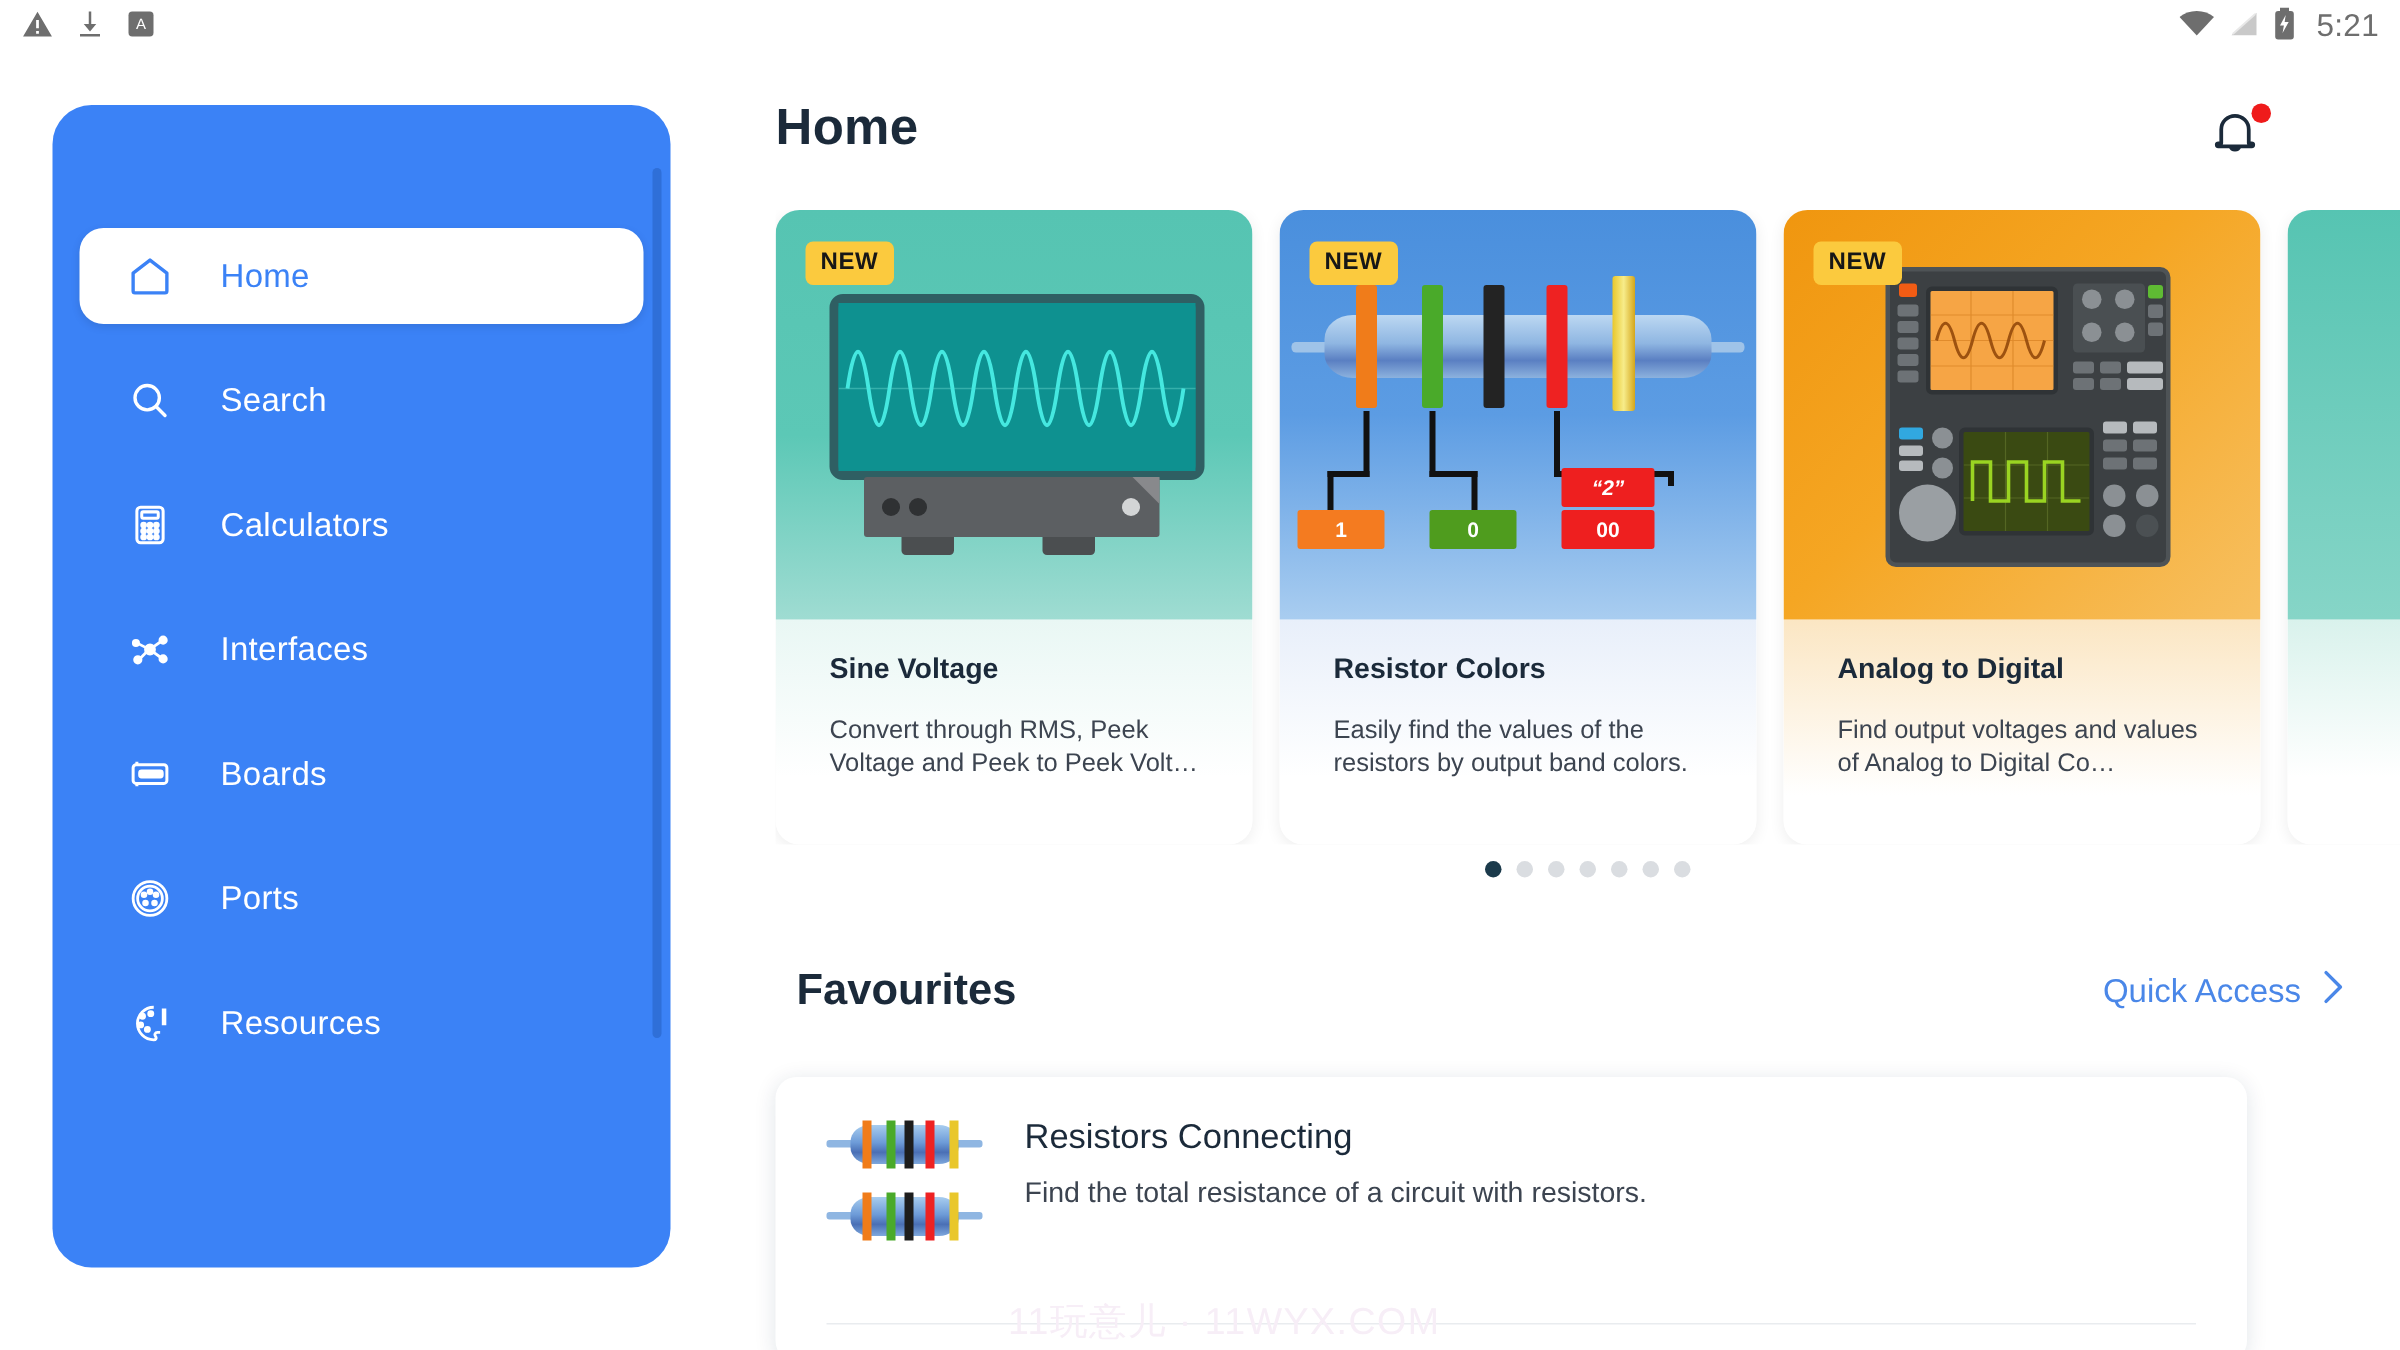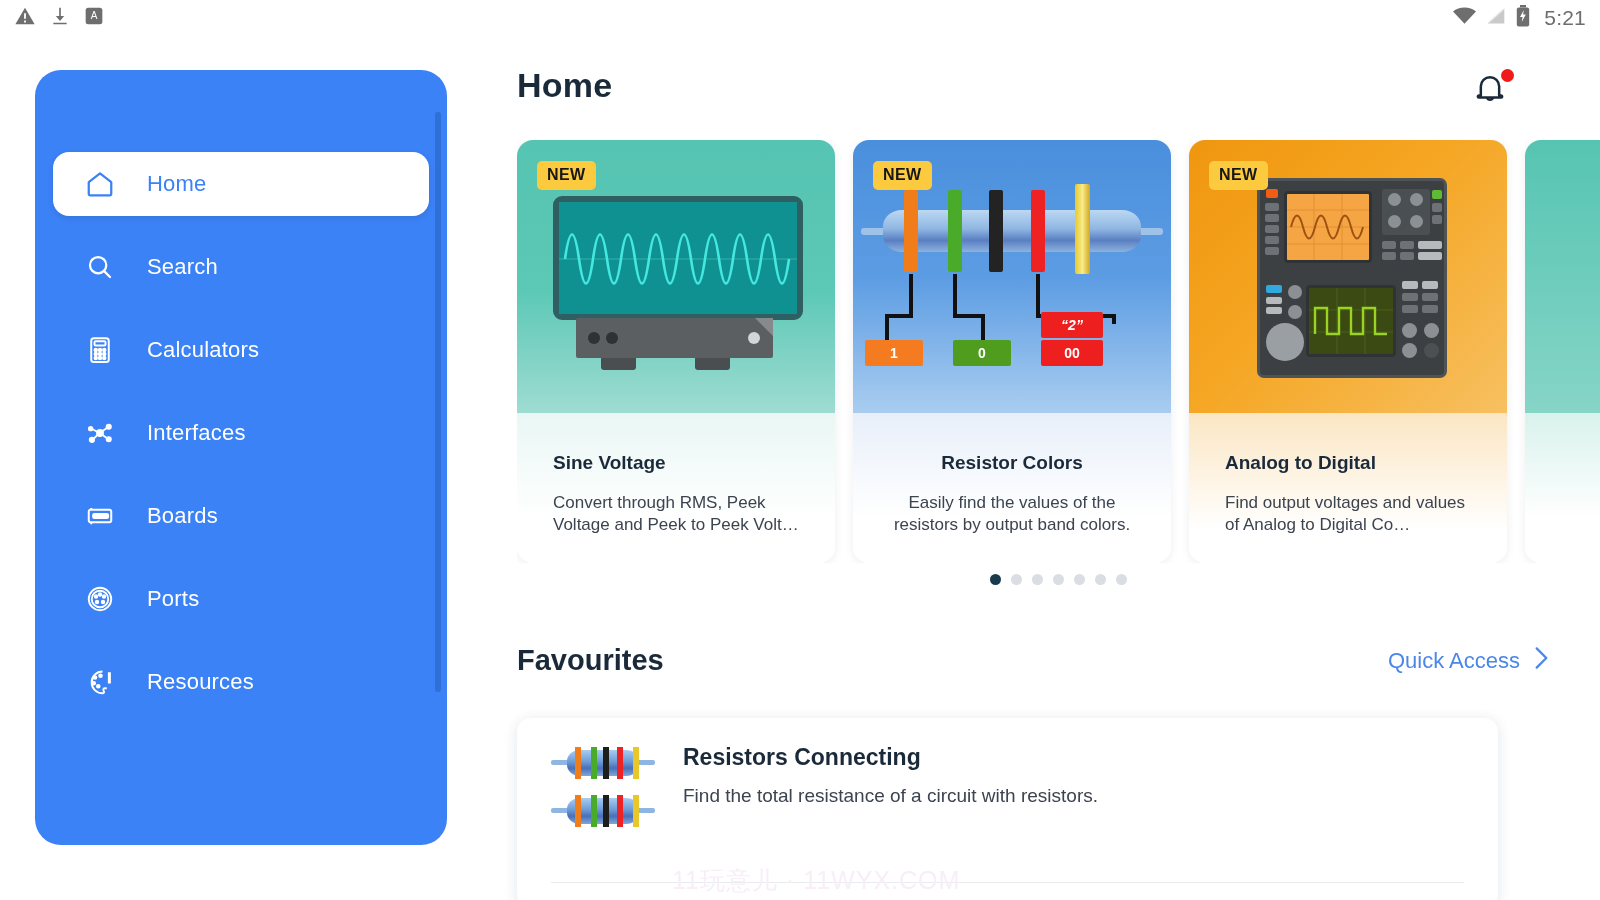--- a/index.html
+++ b/index.html
@@ -71,21 +71,21 @@
     overflow: hidden;
   }
   .carousel-track { display: flex; gap: 18px; height: 100%; }
   .ccard {
     width: 318px; flex: 0 0 318px; height: 423px;
     border-radius: 16px; overflow: hidden; position: relative;
     box-shadow: 0 2px 10px rgba(0,0,0,.07);
     display: flex; flex-direction: column;
   }
   .ccard-img { height: 273px; position: relative; overflow: hidden; }
-  .ccard-body { flex: 1; padding: 39px 36px 0 36px; }
+  .ccard-body { flex: 1; padding: 23px 36px 0 36px; }
   .ccard-title { font-size: 19px; font-weight: bold; color: #1b2a3a; }
   .ccard-desc { margin-top: 18px; font-size: 17px; line-height: 1.32; color: #3c4450; }
   .newbadge {
     position: absolute; left: 20px; top: 21px; z-index: 4;
     background: #fbca3e; color: #171717;
     font-size: 16px; font-weight: bold; letter-spacing: .4px;
     padding: 5px 10px 6px 10px; border-radius: 5px;
   }
 
   
@@ -102,21 +102,21 @@
   }
   .scope-base:after{
     content:""; position:absolute; right:0; top:0; border-width: 0 18px 18px 0;
     border-style: solid; border-color: transparent #88898c transparent transparent;
   }
   .knob { position: absolute; width: 12px; height: 12px; border-radius: 50%; background: #2f3133; top: 14px; }
   .foot { position: absolute; top: 218px; width: 35px; height: 12px; background: #4b4e50; border-radius: 0 0 3px 3px; }
 
   
   .c-res .ccard-img { background: linear-gradient(180deg,#4a8fdd 0%,#5c9ce3 50%,#a9cdf0 100%); }
-  .c-res .ccard-body { background: linear-gradient(180deg,#e8effa 0%,#ffffff 70%); text-align: center; }
+  .c-res .ccard-body { background: linear-gradient(180deg,#e8effa 0%,#ffffff 70%); }
   .res-body {
     position: absolute; left: 30px; top: 70px; width: 258px; height: 42px;
     background: linear-gradient(180deg,#bcd8f2 0%,#8fb6e2 45%,#5a7fc2 72%,#8cb2de 100%);
     border-radius: 19px/16px;
   }
   .res-lead { position: absolute; top: 88px; height: 7px; background: #9fc3e8; border-radius: 3px; }
   .band { position: absolute; top: 50px; width: 14px; height: 82px; border-radius: 2px; }
   .vline { position: absolute; width: 4px; background: #111; }
   .hline { position: absolute; height: 4px; background: #111; }
   .vbox {
@@ -146,42 +146,42 @@
   
   .dots {
     position: absolute; left: 0; top: 538px; width: 1083px;
     display: flex; justify-content: center; gap: 10px; margin-left: 51px;
   }
   .dot { width: 11px; height: 11px; border-radius: 50%; background: #dadde1; }
   .dot.active { background: #1b3a4b; }
 
   
   .fav-head {
-    position: absolute; left: 51px; top: 608px; width: 1032px;
+    position: absolute; left: 65px; top: 608px; width: 1032px;
     display: flex; align-items: center; justify-content: space-between;
   }
   .fav-title { font-size: 29px; font-weight: bold; color: #1b2a3a; }
   .quick { display: flex; align-items: center; gap: 14px; color: #4a87e8; font-size: 22px; }
   .fav-card {
     position: absolute; left: 51px; top: 682px; width: 981px; height: 190px;
     background: #ffffff; border-radius: 14px;
     box-shadow: 0 2px 14px rgba(20,40,70,.12);
     padding: 26px 34px 0 34px;
   }
   .fav-row { display: flex; align-items: flex-start; gap: 28px; }
   .fav-ico { width: 104px; height: 86px; position: relative; flex: 0 0 104px; }
   .rsym { position: absolute; left: 0; width: 104px; height: 38px; }
   .rsym-body {
     position: absolute; left: 16px; top: 6px; width: 72px; height: 26px;
     background: linear-gradient(180deg,#a8cdef 0%,#6d9bd8 45%,#4a6fb5 70%,#7ea8dd 100%);
     border-radius: 13px/11px;
   }
   .rsym-lead { position: absolute; top: 16px; height: 5px; background: #8fb6e2; border-radius: 2px; }
   .rband { position: absolute; top: 3px; width: 6px; height: 32px; }
-  .fav-text-title { font-size: 23px; font-weight: bold; color: #1b2a3a; }
+  .fav-text-title { font-size: 23px; font-weight: normal; color: #1b2a3a; }
   .fav-text-desc { margin-top: 14px; font-size: 19px; color: #3c4450; }
   .fav-div { position: absolute; left: 34px; right: 34px; top: 164px; height: 1px; background: #e9ecef; }
   .watermark {
     position: absolute; left: 155px; top: 146px;
     font-size: 25px; color: #f7eef7; white-space: nowrap; letter-spacing: 1px;
   }
 </style>
 </head>
 <body>
 

